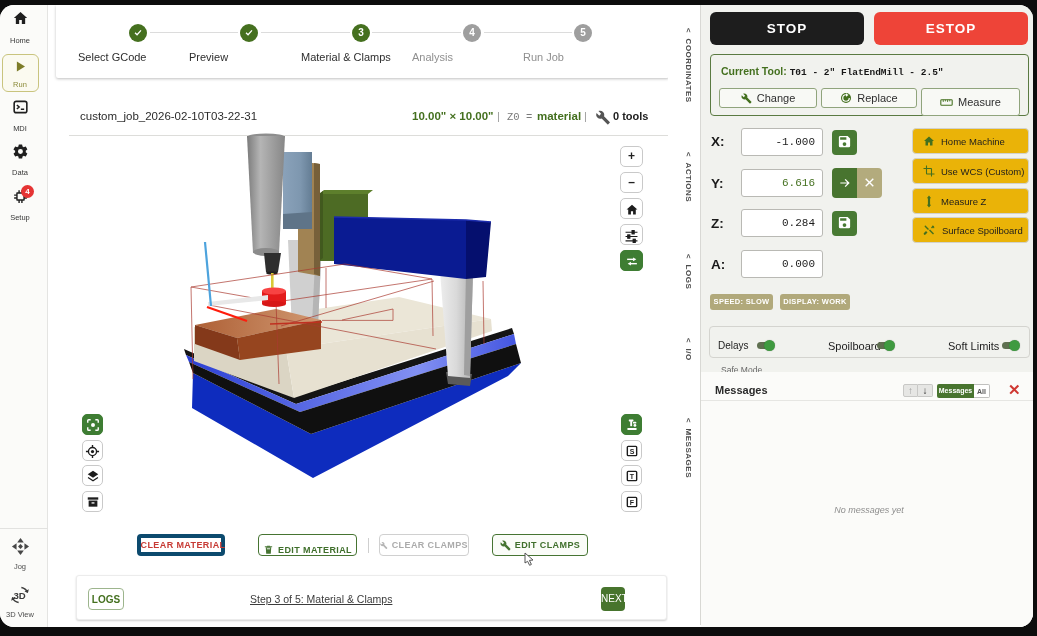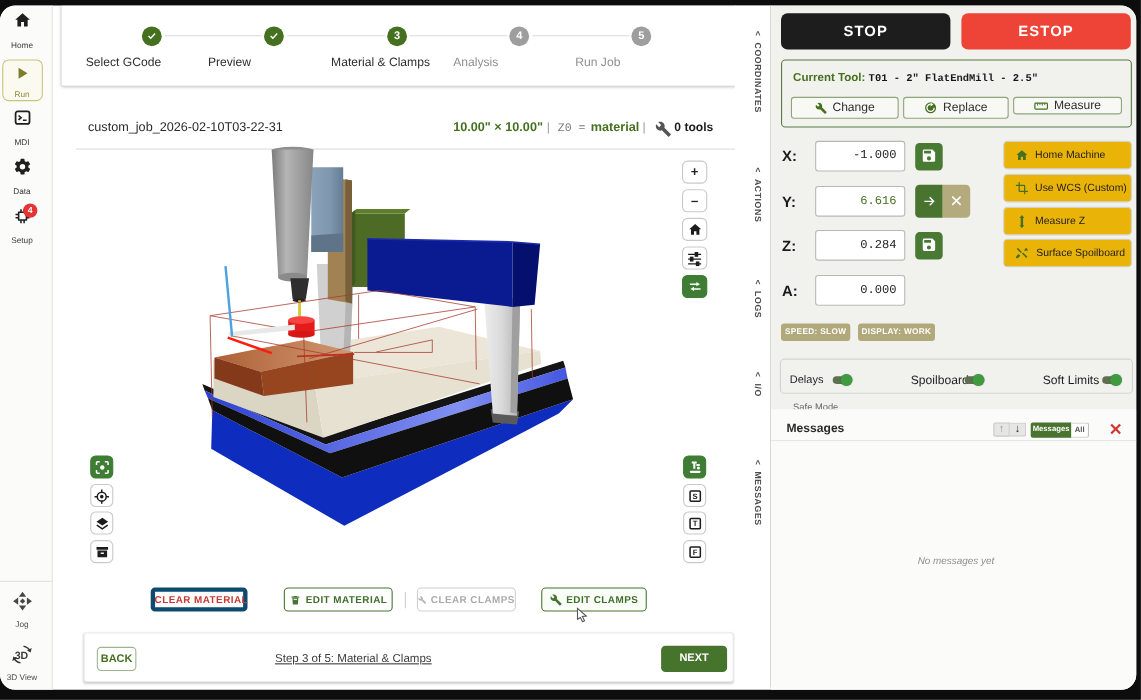--- a/index.html
+++ b/index.html
@@ -309,43 +309,43 @@
             <text x="12" y="16.5" text-anchor="middle" font-size="12" font-weight="bold" fill="#1d1d1d" font-family="Liberation Sans">F</text>
           </svg></div>
   </div>
 
   <div id="bottombar">
     <div class="mbtn" style="left:137px; top:534px; width:88px; border:4px solid #0c4a6e; color:#c73a34;">
       <svg width="11" height="11" viewBox="0 0 24 24">
             <path fill="#c73a34" d="M6 7h12l-1 14H7zM9 4h6l1 2H8z"></path>
             <rect x="4" y="5" width="16" height="2" fill="#c73a34"></rect>
           </svg>CLEAR MATERIAL</div>
-    <div class="mbtn" style="left:258px; top:534px; width:99px; border:1px solid #467432; color:#3f6f2b;">
+    <div class="mbtn" style="left:258px; top:534px; width:99px; border:1px solid #467432; color:#3f6f2b;align-items:flex-end;">
       <svg width="11" height="11" viewBox="0 0 24 24">
             <path fill="#467432" d="M6 7h12l-1 14H7zM9 4h6l1 2H8z"></path>
             <rect x="4" y="5" width="16" height="2" fill="#467432"></rect>
             <rect x="8.5" y="9.5" width="7" height="2" fill="#fff"></rect>
           </svg>EDIT MATERIAL</div>
     <div class="abs" style="left:368px; top:538px; width:1px; height:15px; background:#cfcfcf;"></div>
     <div class="mbtn" style="left:379px; top:534px; width:90px; border:1px solid #d0d0d0; color:#ababab;">
       <svg width="11" height="11" viewBox="0 0 24 24">
             <path fill="#b5b5b5" d="M22.7 19l-9.1-9.1c.9-2.3.4-5-1.5-6.9-2-2-5-2.4-7.4-1.3L9 6l-3 3-4.3-4.3C.6 7.1 1 10.1 3 12.1c1.9 1.9 4.6 2.4 6.9 1.5l9.1 9.1c.4.4 1 .4 1.4 0l2.3-2.3c.5-.4.5-1.1 0-1.4z"></path>
           </svg>CLEAR CLAMPS</div>
     <div class="mbtn" style="left:492px; top:534px; width:96px; border:1px solid #467432; color:#3f6f2b; background:#fafcf8;">
       <svg width="11" height="11" viewBox="0 0 24 24">
             <path fill="#467432" d="M22.7 19l-9.1-9.1c.9-2.3.4-5-1.5-6.9-2-2-5-2.4-7.4-1.3L9 6l-3 3-4.3-4.3C.6 7.1 1 10.1 3 12.1c1.9 1.9 4.6 2.4 6.9 1.5l9.1 9.1c.4.4 1 .4 1.4 0l2.3-2.3c.5-.4.5-1.1 0-1.4z"></path>
           </svg>EDIT CLAMPS</div>
     <svg class="abs" style="left:523px; top:552px;" width="12" height="14" viewBox="0 0 12 14">
           <path d="M2 1l8 7-3.6.4 2 4-1.8.9-2-4L2 11z" fill="#fff" stroke="#555" stroke-width="1"></path>
         </svg>
 
     <div class="abs" style="left:76px; top:575px; width:591px; height:45px; background:#fff; border:1px solid #ececec; border-radius:3px; box-shadow:0 1px 2px rgba(0,0,0,.18);"></div>
-    <div class="abs" style="left:88px; top:588px; width:36px; height:22px; border:1px solid #9db58d; border-radius:4px; color:#44701f; font-size:10px; font-weight:bold; text-align:center; line-height:21px; background:#fff;">BACK</div>
+    <div class="abs" style="left:88px; top:588px; width:36px; height:22px; border:1px solid #9db58d; border-radius:4px; color:#44701f; font-size:10px; font-weight:bold; text-align:center; line-height:21px; background:#fff;">LOGS</div>
     <div class="abs" style="left:250px; top:593px; width:243px; text-align:left; font-size:10.5px; color:#3c3c3c;text-decoration:underline;">Step 3 of 5: Material &amp; Clamps</div>
-    <div class="abs" style="left:601px; top:587px; width:60px; height:24px; background:#47742d; border-radius:4px; color:#fff; font-size:10px; font-weight:bold; text-align:center; line-height:24px;">NEXT</div>
+    <div class="abs" style="left:601px; top:587px; width:24px; height:24px; background:#47742d; border-radius:4px; color:#fff; font-size:10px; font-weight:normal; text-align:center; line-height:24px;">NEXT</div>
   </div>
 
   <div class="abs" style="left:668px; top:5px; width:33px; height:620px; background:#fff; border-right:1px solid #d8d8d4;"></div>
   <div id="vtabs">
     <div class="vtab" style="top:28px;"><span>&lt;&nbsp;&nbsp;COORDINATES</span></div>
     <div class="vtab" style="top:152px;"><span>&lt;&nbsp;&nbsp;ACTIONS</span></div>
     <div class="vtab" style="top:254px;"><span>&lt;&nbsp;&nbsp;LOGS</span></div>
     <div class="vtab" style="top:338px;"><span>&lt;&nbsp;&nbsp;I/O</span></div>
     <div class="vtab" style="top:418px;"><span>&lt;&nbsp;&nbsp;MESSAGES</span></div>
   </div>
@@ -359,21 +359,21 @@
     <div class="abs" style="left:710px; top:54px; width:319px; height:62px; border:1px solid #5a7a42; border-radius:4px;"></div>
     <div class="abs" style="left:721px; top:65px; font-size:10.5px; font-weight:bold; color:#44701f;">Current Tool: <span class="mono" style="color:#171717; font-size:9.5px; font-weight:bold;">T01 - 2" FlatEndMill - 2.5"</span></div>
     <div class="abs" style="left:719px; top:88px; width:98px; height:20px; border:1px solid #90a47c; border-radius:3px; background:#f8f9f5; font-size:11px; color:#2e2e2e; display:flex; align-items:center; justify-content:center; gap:5px;"><svg width="11" height="11" viewBox="0 0 24 24">
             <path fill="#44701f" d="M22.7 19l-9.1-9.1c.9-2.3.4-5-1.5-6.9-2-2-5-2.4-7.4-1.3L9 6l-3 3-4.3-4.3C.6 7.1 1 10.1 3 12.1c1.9 1.9 4.6 2.4 6.9 1.5l9.1 9.1c.4.4 1 .4 1.4 0l2.3-2.3c.5-.4.5-1.1 0-1.4z"></path>
           </svg>Change</div>
     <div class="abs" style="left:821px; top:88px; width:96px; height:20px; border:1px solid #90a47c; border-radius:3px; background:#f8f9f5; font-size:11px; color:#2e2e2e; display:flex; align-items:center; justify-content:center; gap:5px;"><svg width="12" height="12" viewBox="0 0 24 24">
             <circle cx="12" cy="12" r="10" fill="#44701f"></circle>
             <path d="M12 5.5a6.5 6.5 0 1 0 6.5 6.5" fill="none" stroke="#fff" stroke-width="2.4"></path>
             <path d="M12 2.5l5 3.5-5 3.5z" fill="#fff"></path>
           </svg>Replace</div>
-    <div class="abs" style="left:921px; top:88px; width:99px; height:16px; border:1px solid #90a47c; border-radius:3px; background:#f8f9f5; font-size:11px; color:#2e2e2e; display:flex; align-items:center; justify-content:center; gap:5px;"><svg width="13" height="11" viewBox="0 0 24 20">
+    <div class="abs" style="left:921px; top:88px; width:99px; height:28px; border:1px solid #90a47c; border-radius:3px; background:#f8f9f5; font-size:11px; color:#2e2e2e; display:flex; align-items:center; justify-content:center; gap:5px;"><svg width="13" height="11" viewBox="0 0 24 20">
             <rect x="1.5" y="5" width="21" height="10" rx="1.5" fill="none" stroke="#44701f" stroke-width="2"></rect>
             <path d="M6 5v4 M10 5v3 M14 5v4 M18 5v3" stroke="#44701f" stroke-width="1.6"></path>
           </svg>Measure</div>
 
     <div class="axl" style="left:711px; top:134px;">X:</div>
     <div class="inp" style="left:741px; top:128px;">-1.000</div>
     <div class="sbtn" style="left:832px; top:130px; padding:4px 5px;"><svg width="15" height="15" viewBox="0 0 24 24">
             <path fill="#fff" d="M17 3H5a2 2 0 0 0-2 2v14a2 2 0 0 0 2 2h14a2 2 0 0 0 2-2V7zm-5 16a3 3 0 1 1 0-6 3 3 0 0 1 0 6zm3-10H5V5h10z"></path>
           </svg></div>
     <div class="axl" style="left:711px; top:176px;">Y:</div>

